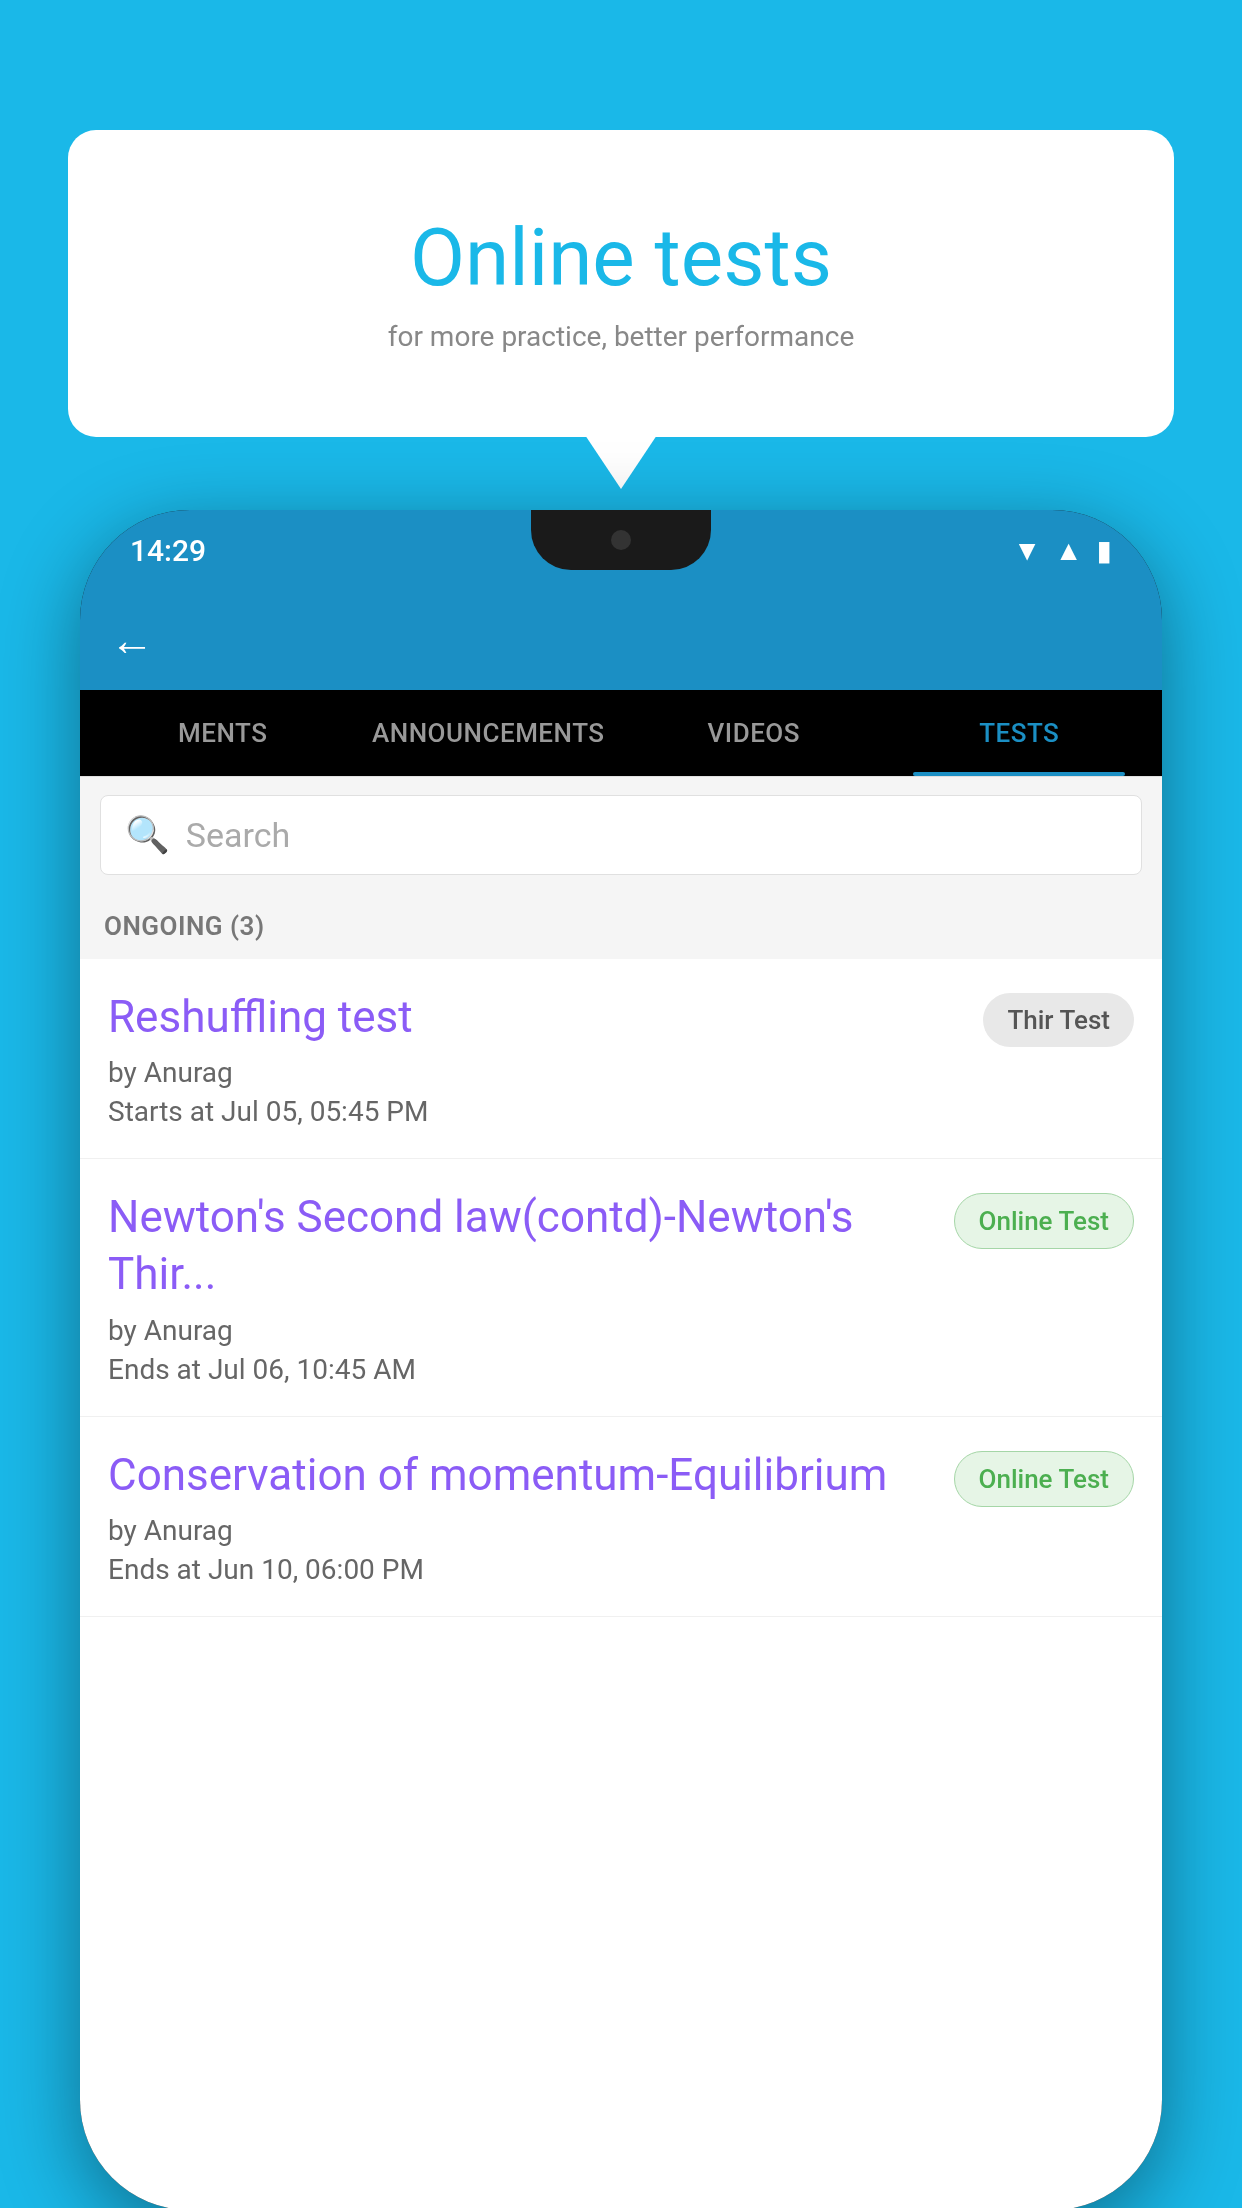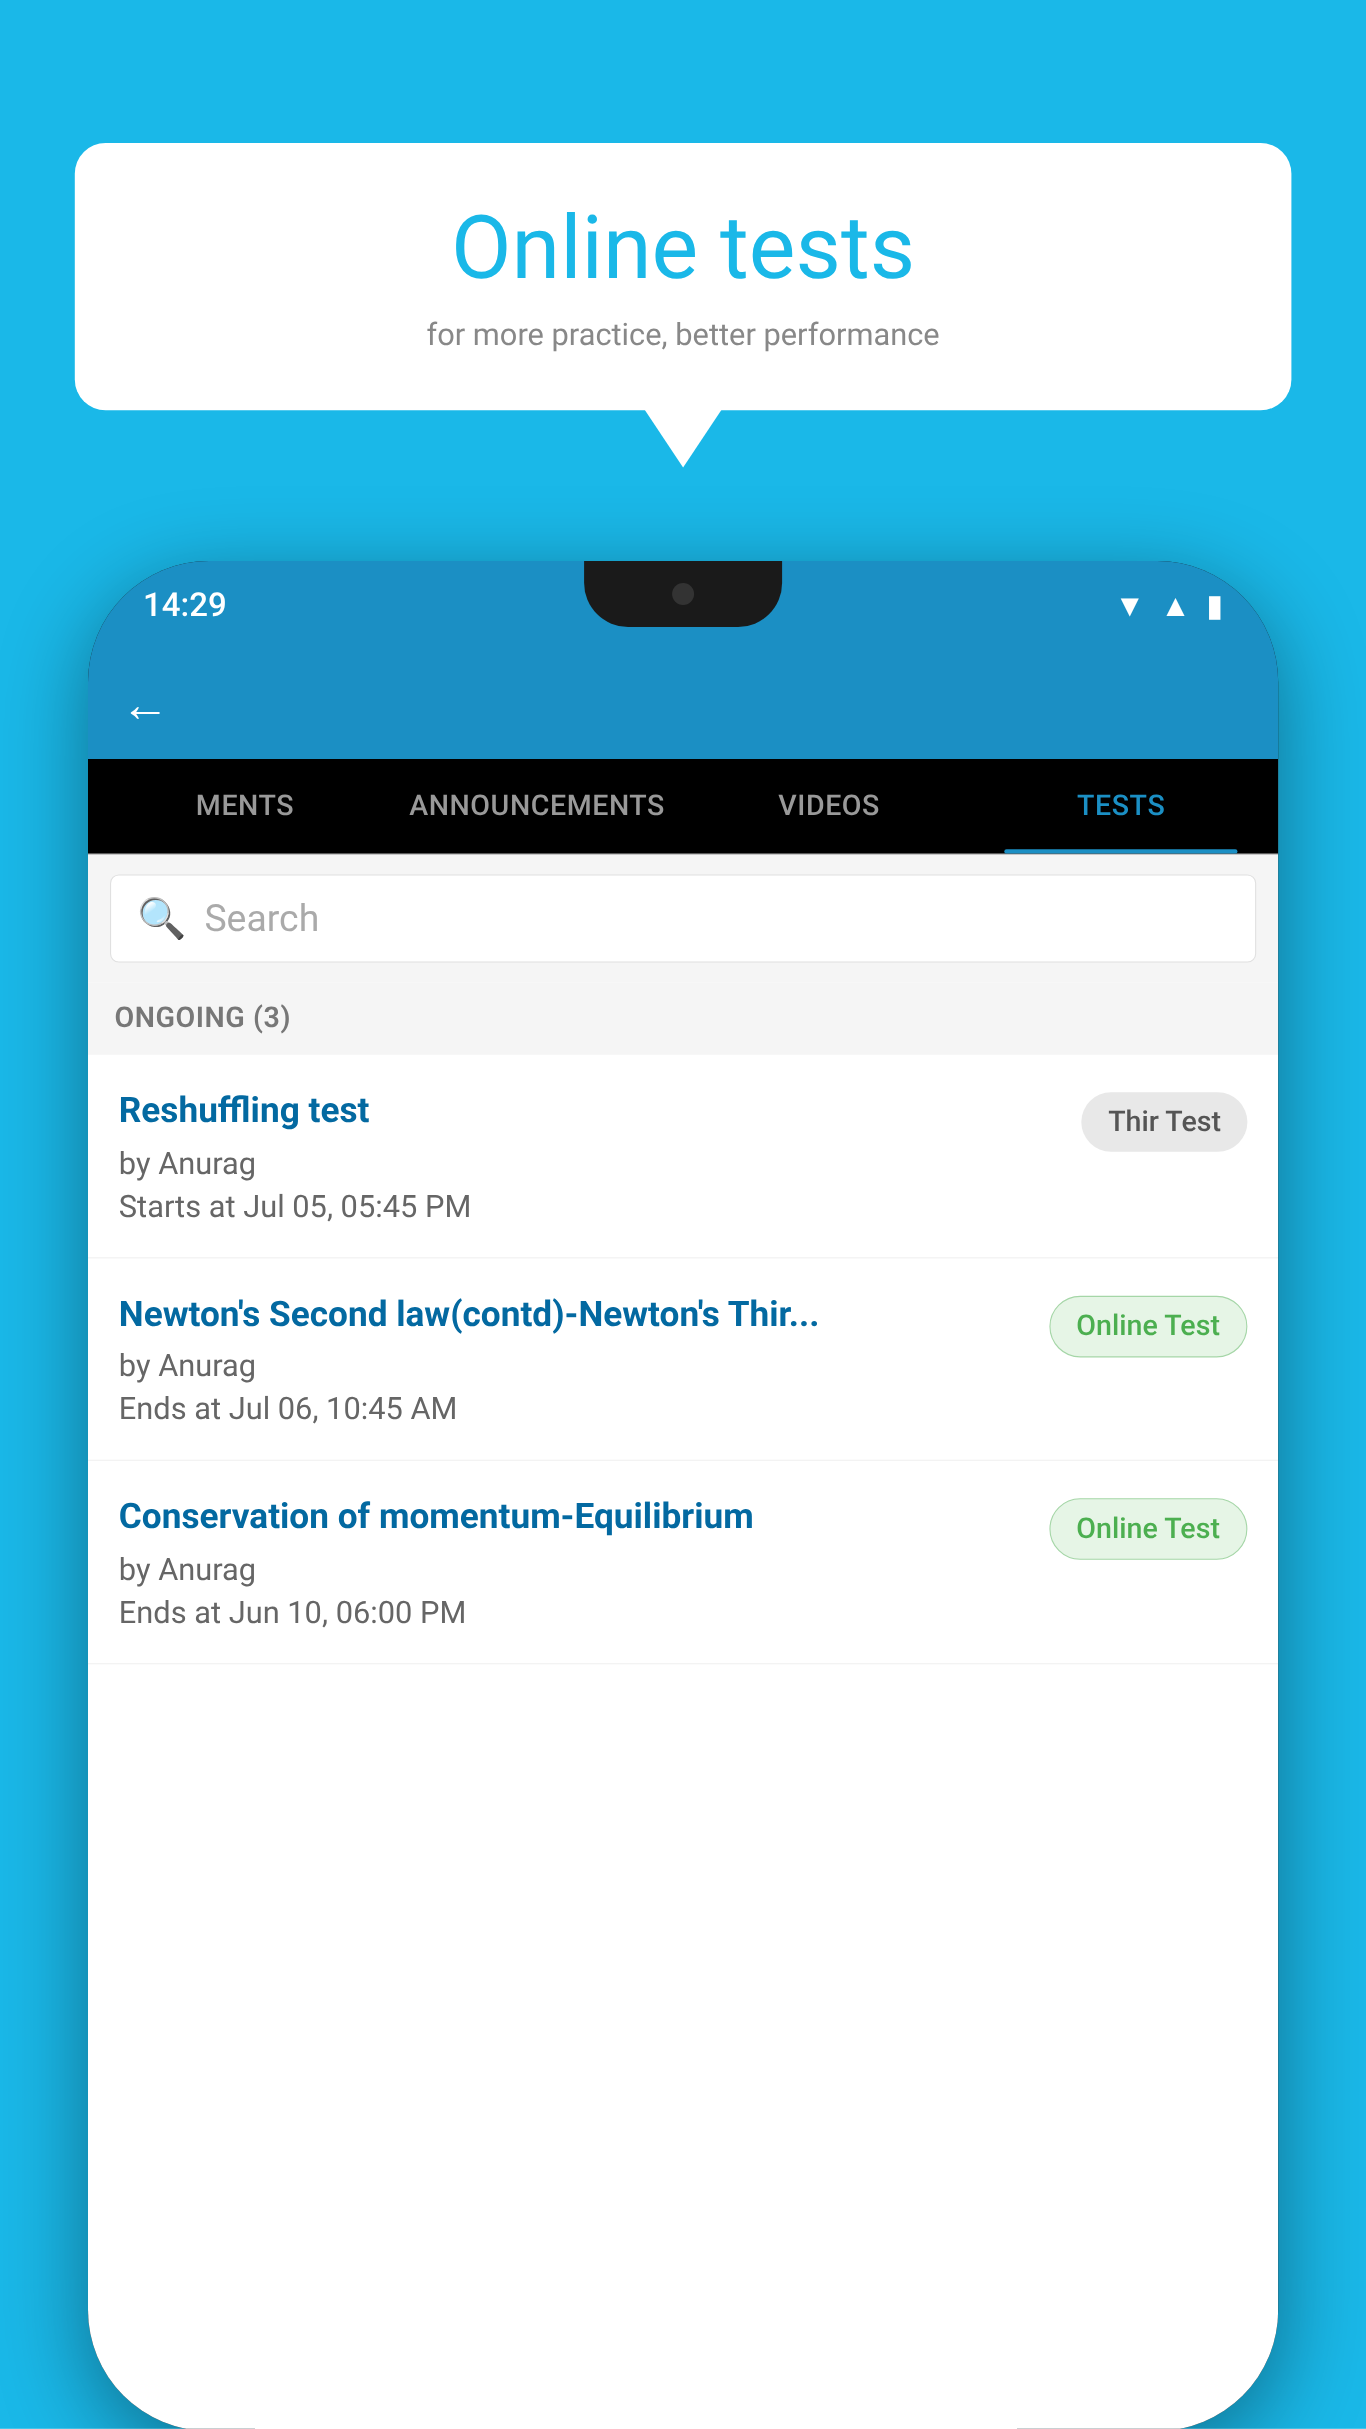--- a/index.html
+++ b/index.html
@@ -18,21 +18,21 @@
     .speech-bubble-container {
       position: absolute;
       top: 130px;
       left: 68px;
       width: 1106px;
     }
 
     .speech-bubble {
       background: white;
       border-radius: 28px;
-      padding: 52px 50px;
+      padding: 84px 50px;
       text-align: center;
       position: relative;
     }
 
     .speech-bubble::after {
       content: '';
       position: absolute;
       bottom: -52px;
       left: 50%;
       transform: translateX(-50%);
@@ -232,23 +232,23 @@
       align-items: flex-start;
       justify-content: space-between;
       gap: 20px;
     }
 
     .test-info {
       flex: 1;
     }
 
     .test-name {
-      font-size: 32px;
-      font-weight: 700;
-      color: #0369a1;
+      font-size: 44px;
+      font-weight: 400;
+      color: #8b5cf6;
       margin-bottom: 10px;
       line-height: 1.3;
     }
 
     .test-author {
       font-size: 28px;
       color: #666;
       margin-bottom: 6px;
     }
 

